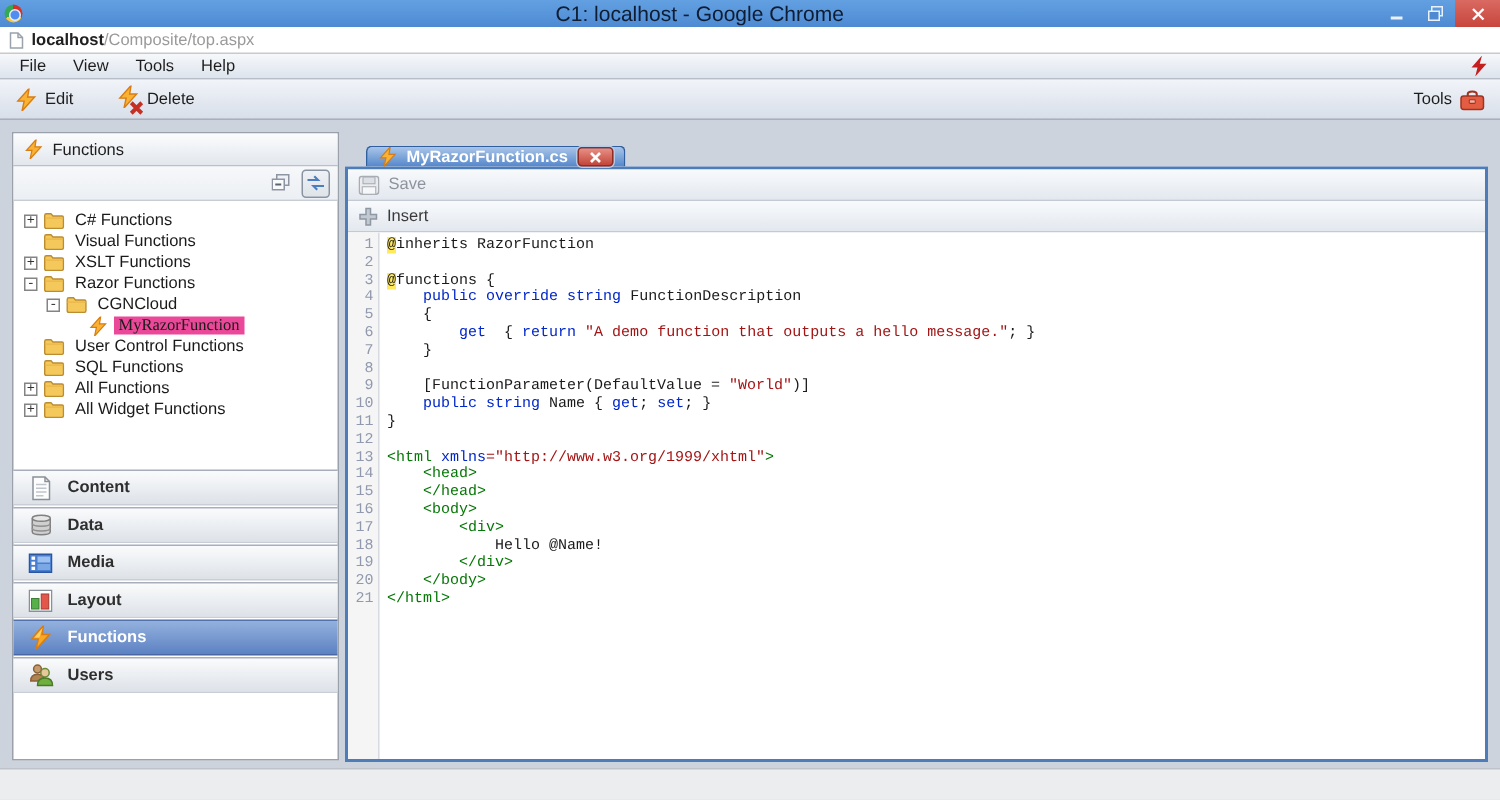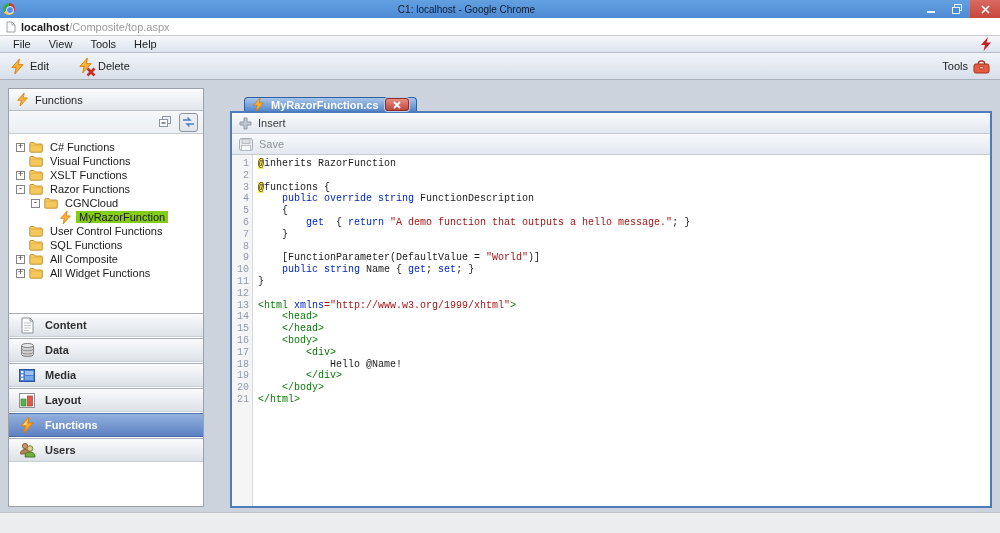--- a/index.html
+++ b/index.html
@@ -17,21 +17,21 @@
   .chrome-icon {
     width:12px; height:12px; border-radius:50%;
     background:conic-gradient(#d93025 0 33%, #1a73e8 0 0, #fcc934 33% 66%, #34a853 66% 100%);
     position:relative; flex:none;
   }
   .chrome-icon::after {
     content:""; position:absolute; left:3px; top:3px; width:6px; height:6px;
     border-radius:50%; background:#4f8ef0; border:1px solid #e8eef8;
   }
   .titlebar .title {
-    flex:1; text-align:center; color:#0e1d33; font-size:10px;
+    flex:1; text-align:center; color:#0e1d33; font-size:14px;
   }
   .win-controls { display:flex; height:100%; align-items:stretch; }
   .win-btn { width:26px; display:flex; align-items:center; justify-content:center; }
   .win-btn svg { display:block; }
   .win-close { width:30px; background:linear-gradient(#d96a62,#c8453c); }
   .addressbar {
     height:18px; background:#fff; border-bottom:1px solid #c9c9c9;
     display:flex; align-items:center; gap:5px; padding-left:6px;
   }
   .addr-host { font-weight:bold; color:#202020; }
@@ -46,21 +46,21 @@
   .app-toolbar {
     height:27px; background:linear-gradient(#f1f4f9,#d8dfe9);
     border-bottom:1px solid #a9b0bb; display:flex; align-items:center; padding:0 10px; gap:29px;
   }
   .tb-btn { display:flex; align-items:center; gap:5px; color:#1d1d1d; }
   .app-toolbar .spacer { flex:1; }
   .icon-stack { position:relative; display:inline-block; }
   .icon-stack .overlay { position:absolute; right:-3px; bottom:-2px; }
   
   .left-panel {
-    position:absolute; left:8px; top:88px; width:196px; height:419px;
+    position:absolute; left:8px; top:88px; width:218px; height:419px;
     background:#fff; border:1px solid #9aa1aa;
   }
   .panel-header {
     height:22px; background:linear-gradient(#fbfcfd,#e2e7ed);
     border-bottom:1px solid #b9c0c9; display:flex; align-items:center; gap:6px; padding-left:7px;
     color:#1d1d1d;
   }
   .tree-toolbar {
     height:23px; background:linear-gradient(#f6f8fa,#eceff3);
     border-bottom:1px solid #c7cdd5; display:flex; align-items:center; justify-content:flex-end;
@@ -73,21 +73,21 @@
   .tree { padding-top:6px; }
   .tree-row { height:14px; display:flex; align-items:center; padding-left:7px; }
   .expander {
     width:9px; height:9px; border:1px solid #848484; background:#fff; flex:none;
     font-size:9px; line-height:7px; text-align:center; color:#333; margin-right:4px;
     font-family:"Liberation Mono", monospace;
   }
   .expander.empty { border:none; background:transparent; }
   .tree-icon { flex:none; margin-right:4px; display:flex; }
   .tree-label { padding:0 3px; white-space:nowrap; color:#1a1a1a; }
-  .tree-row.selected .tree-label { background:#84cc16; }
+  .tree-row.selected .tree-label { background:#ec4899;font-family:Liberation Serif, serif; }
   .indent { flex:none; }
   
   .nav-stack { position:absolute; left:0; right:0; top:224px; }
   .nav-item {
     height:24px; border-top:1px solid #a8aeb9; border-bottom:1px solid #c9ced6;
     background:linear-gradient(#fafbfc,#dde2e8);
     display:flex; align-items:center; gap:9px; padding-left:9px;
     font-weight:bold; color:#2e2e2e;
   }
   .nav-item + .nav-item { margin-top:1px; }
@@ -328,21 +328,21 @@
       </div>
       <div class="tree-row">
         <span class="indent" style="width: 0px;"></span>
         <span class="expander">+</span>
         <span class="tree-icon">
           <svg width="14" height="12" viewBox="0 0 14 12">
             <path d="M0.8 2.6 q0-1.1 1.1-1.1 h3.1 l1.3 1.5 h6 q1 0 1 1 v6.2 q0 1-1 1 H1.8 q-1 0-1-1 z" fill="#f5c85c" stroke="#bb8c30" stroke-width="0.9"></path>
             <path d="M0.9 4.4 H13.2" stroke="#e9b648" stroke-width="0.8"></path>
           </svg>
         </span>
-        <span class="tree-label">All Composite</span>
+        <span class="tree-label">All Functions</span>
       </div>
       <div class="tree-row">
         <span class="indent" style="width: 0px;"></span>
         <span class="expander">+</span>
         <span class="tree-icon">
           <svg width="14" height="12" viewBox="0 0 14 12">
             <path d="M0.8 2.6 q0-1.1 1.1-1.1 h3.1 l1.3 1.5 h6 q1 0 1 1 v6.2 q0 1-1 1 H1.8 q-1 0-1-1 z" fill="#f5c85c" stroke="#bb8c30" stroke-width="0.9"></path>
             <path d="M0.9 4.4 H13.2" stroke="#e9b648" stroke-width="0.8"></path>
           </svg>
         </span>
@@ -424,33 +424,33 @@
       </svg>
       <span>MyRazorFunction.cs</span>
       <span class="tab-close">
         <svg width="8" height="8">
           <path d="M1 1 L7 7 M7 1 L1 7" stroke="#fff" stroke-width="1.8"></path>
         </svg>
       </span>
     </div>
   </div>
   <div class="tab-content">
-    <div class="action-row">
-      <svg width="13" height="13">
-        <path d="M5 1 h3 v4 h4 v3 h-4 v4 h-3 v-4 H1 V5 h4 z" fill="#c3c9d1" stroke="#8e97a3"></path>
-      </svg>
-      <span class="action-label">Insert</span>
-    </div>
     <div class="action-row disabled">
       <svg width="14" height="13">
         <rect x="0.5" y="0.5" width="13" height="12" rx="2" fill="#ececee" stroke="#a8adb5"></rect>
         <rect x="3" y="1" width="8" height="4.5" fill="#dcdfe4" stroke="#a8adb5" stroke-width="0.7"></rect>
         <rect x="2.5" y="7.5" width="9" height="5" fill="#f6f7f9" stroke="#a8adb5" stroke-width="0.7"></rect>
       </svg>
       <span class="action-label">Save</span>
+    </div>
+    <div class="action-row">
+      <svg width="13" height="13">
+        <path d="M5 1 h3 v4 h4 v3 h-4 v4 h-3 v-4 H1 V5 h4 z" fill="#c3c9d1" stroke="#8e97a3"></path>
+      </svg>
+      <span class="action-label">Insert</span>
     </div>
     <div class="editor">
       <div class="gutter-bg"></div>
       <div class="code-lines">
           <div class="code-line"><span class="line-no">1</span><span class="code-text"><span class="t-at">@</span><span class="t-p">inherits RazorFunction</span></span></div>
           <div class="code-line"><span class="line-no">2</span><span class="code-text">&nbsp;</span></div>
           <div class="code-line"><span class="line-no">3</span><span class="code-text"><span class="t-at">@</span><span class="t-p">functions {</span></span></div>
           <div class="code-line"><span class="line-no">4</span><span class="code-text"><span class="t-p">    </span><span class="t-k">public</span><span class="t-p"> </span><span class="t-k">override</span><span class="t-p"> </span><span class="t-k">string</span><span class="t-p"> FunctionDescription</span></span></div>
           <div class="code-line"><span class="line-no">5</span><span class="code-text"><span class="t-p">    {</span></span></div>
           <div class="code-line"><span class="line-no">6</span><span class="code-text"><span class="t-p">        </span><span class="t-k">get</span><span class="t-p">  { </span><span class="t-k">return</span><span class="t-p"> </span><span class="t-s">"A demo function that outputs a hello message."</span><span class="t-p">; }</span></span></div>

